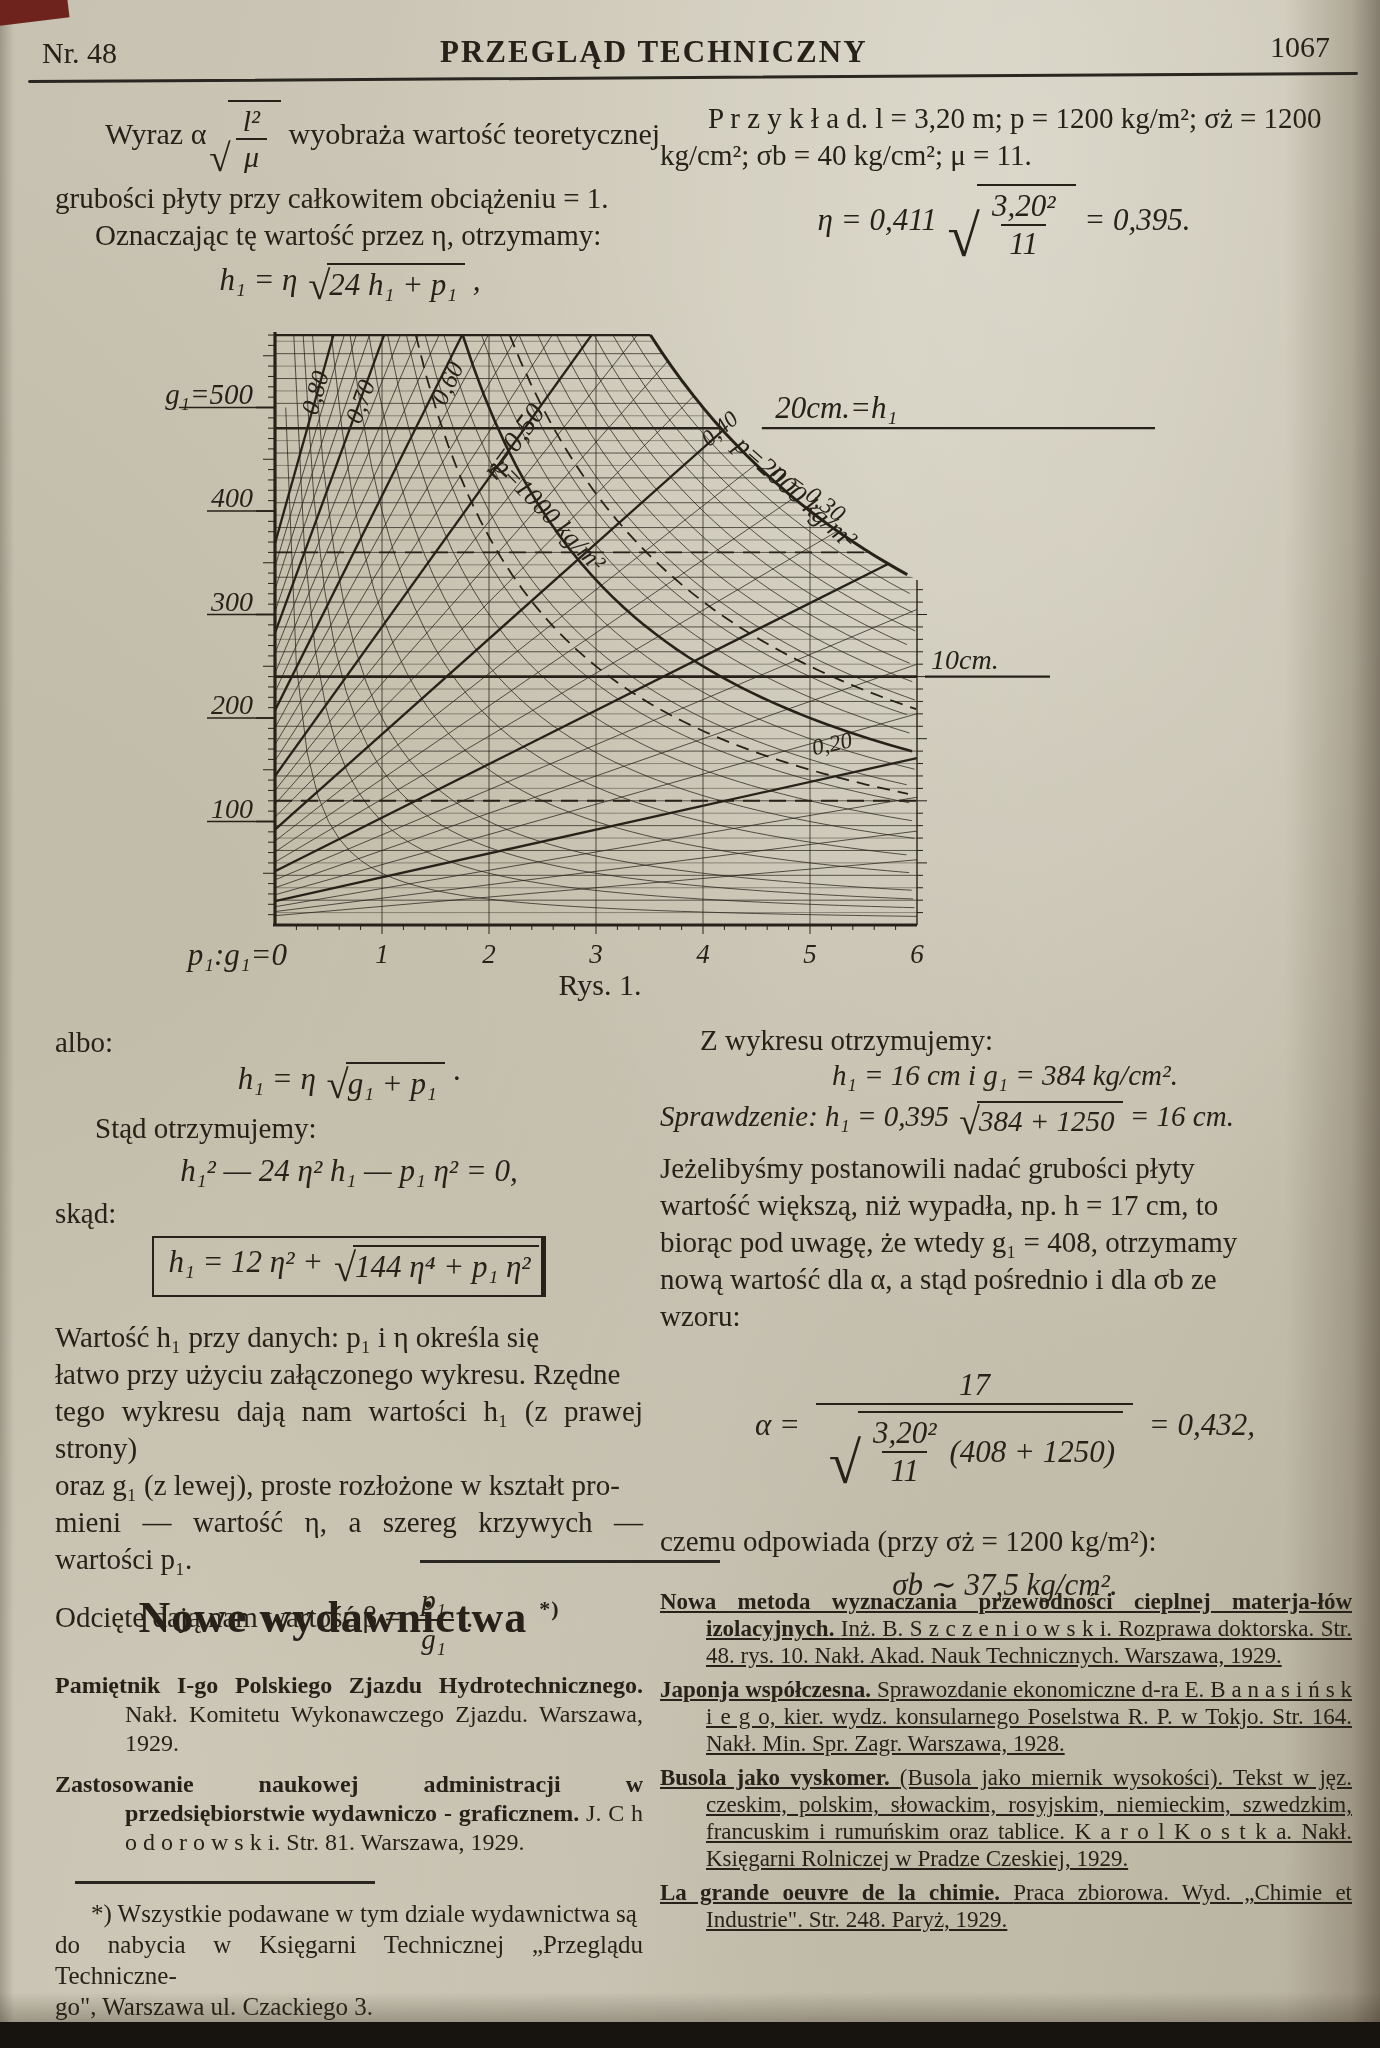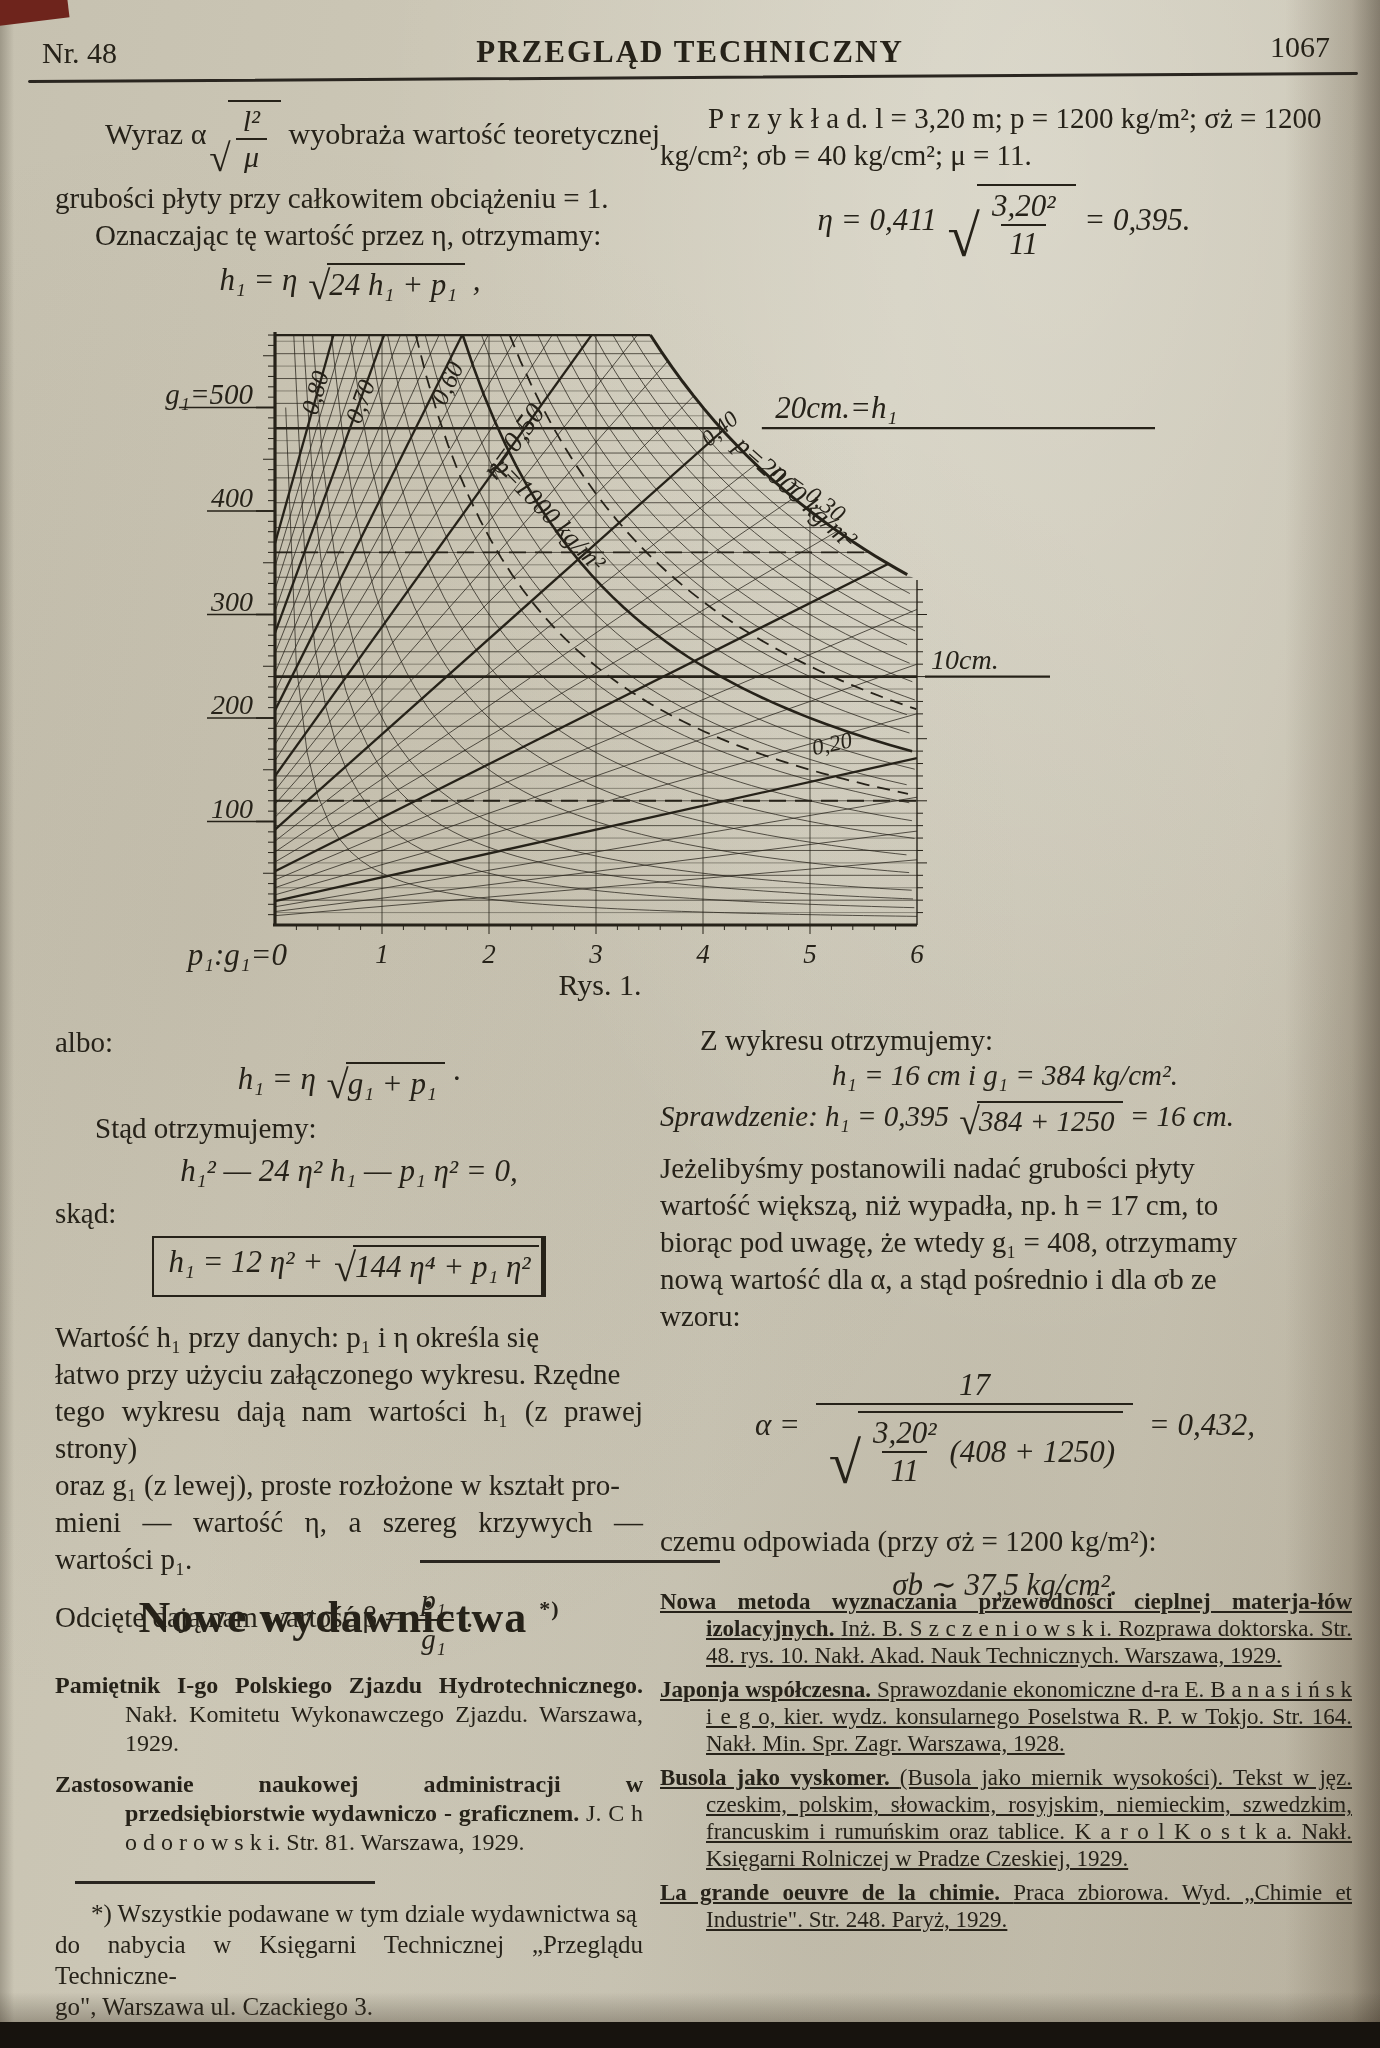--- a/index.html
+++ b/index.html
@@ -46,21 +46,21 @@
 </style>
 </head>
 <body>
 
 <div id="page">
   <div class="abs edge-left"></div>
   <div class="abs edge-right"></div>
   <div class="abs red-corner"></div>
 
   <div class="abs hdr" style="left:42px;top:36px;">Nr. 48</div>
-  <div class="abs hdr-title" style="left:440px;top:34px;width:500px;text-align:center;">PRZEGLĄD TECHNICZNY</div>
+  <div class="abs hdr-title" style="left:440px;top:34px;width:500px;">PRZEGLĄD TECHNICZNY</div>
   <div class="abs hdr" style="right:50px;top:30px;">1067</div>
   <div class="abs hdr-rule"></div>
 
   <div class="abs" style="left:55px;top:100px;width:590px;">
     <div class="frm" style="text-indent:0;padding-left:50px;font-size:30px;">
       <span style="font-style:normal;">Wyraz  α</span><span class="sqrt">
           <span class="rs">√</span>
           <span class="rc">
             <span class="frac">
               <span class="fn">l²</span>

